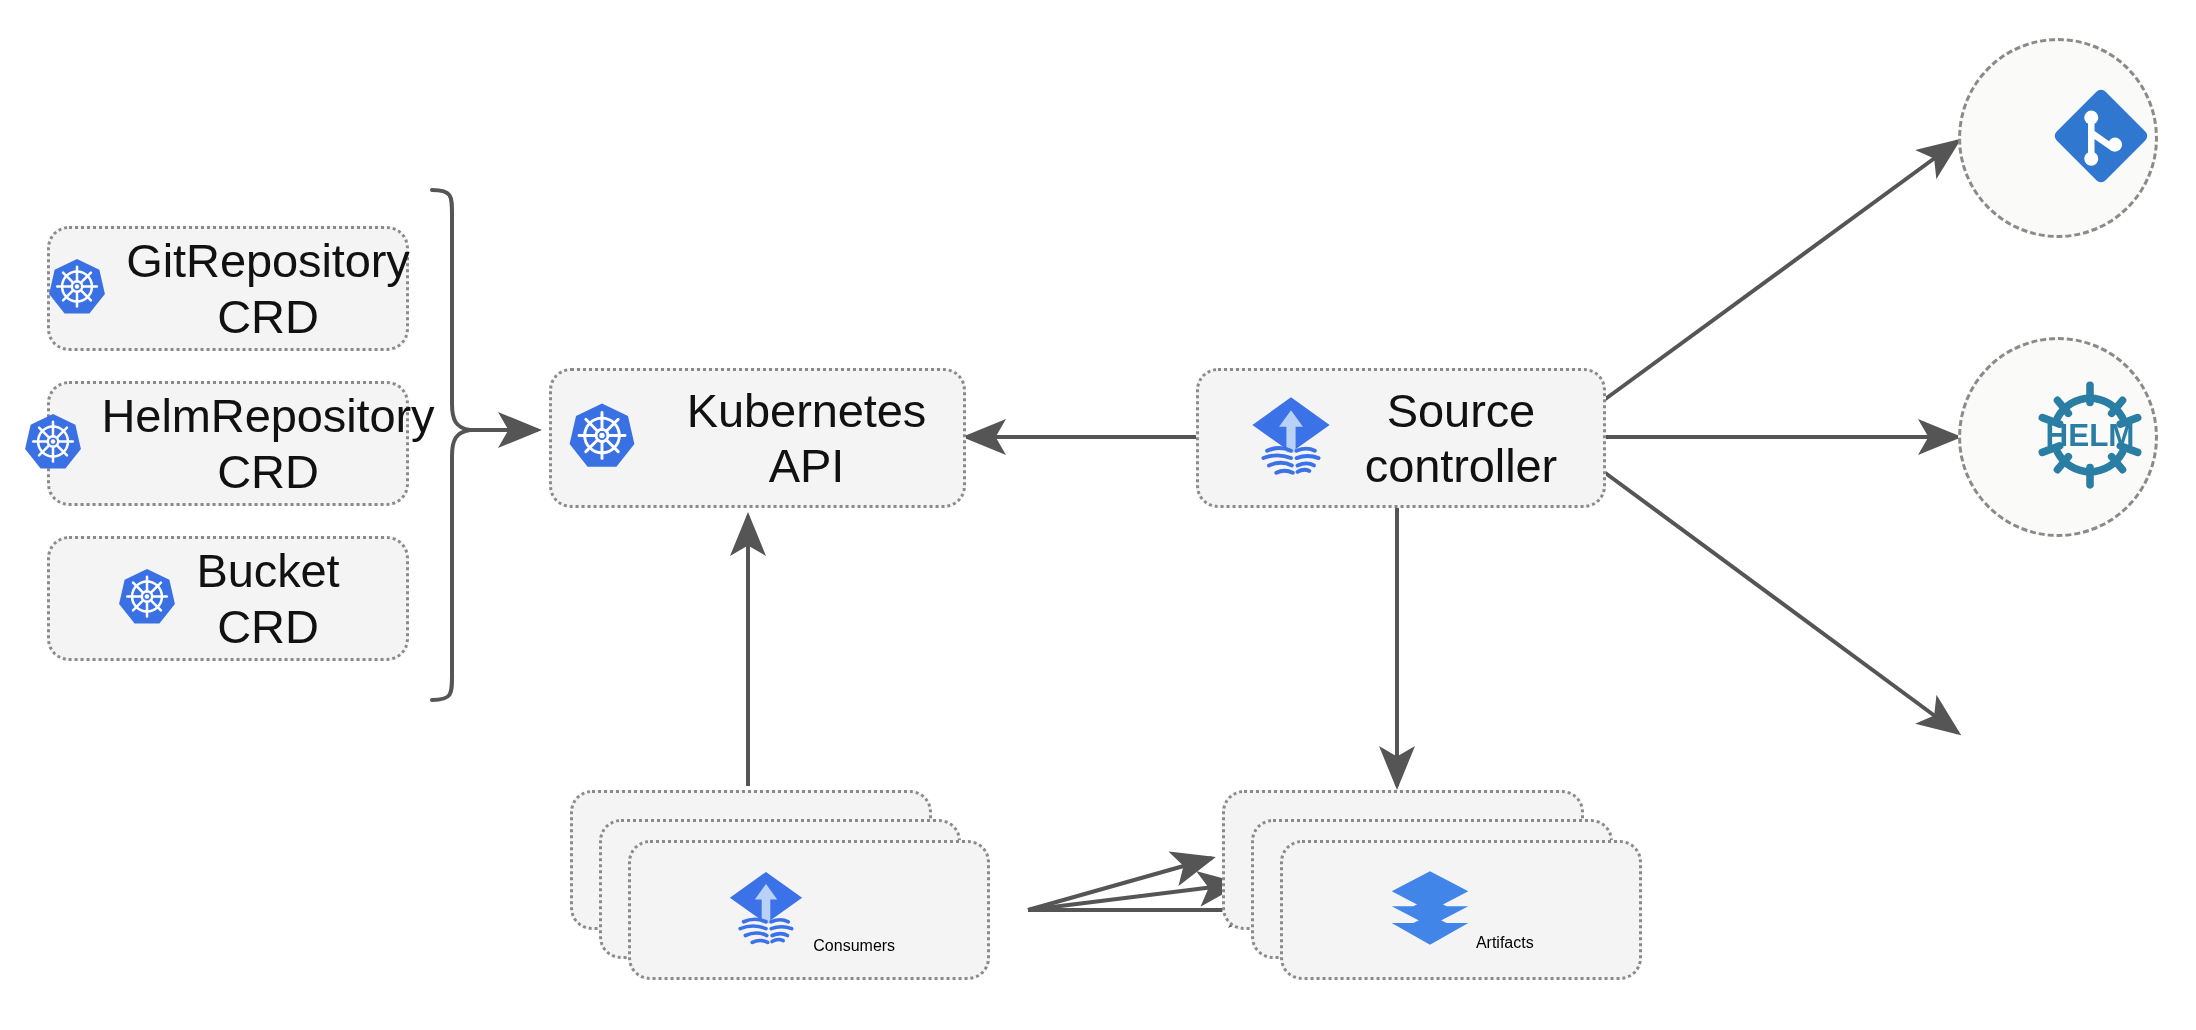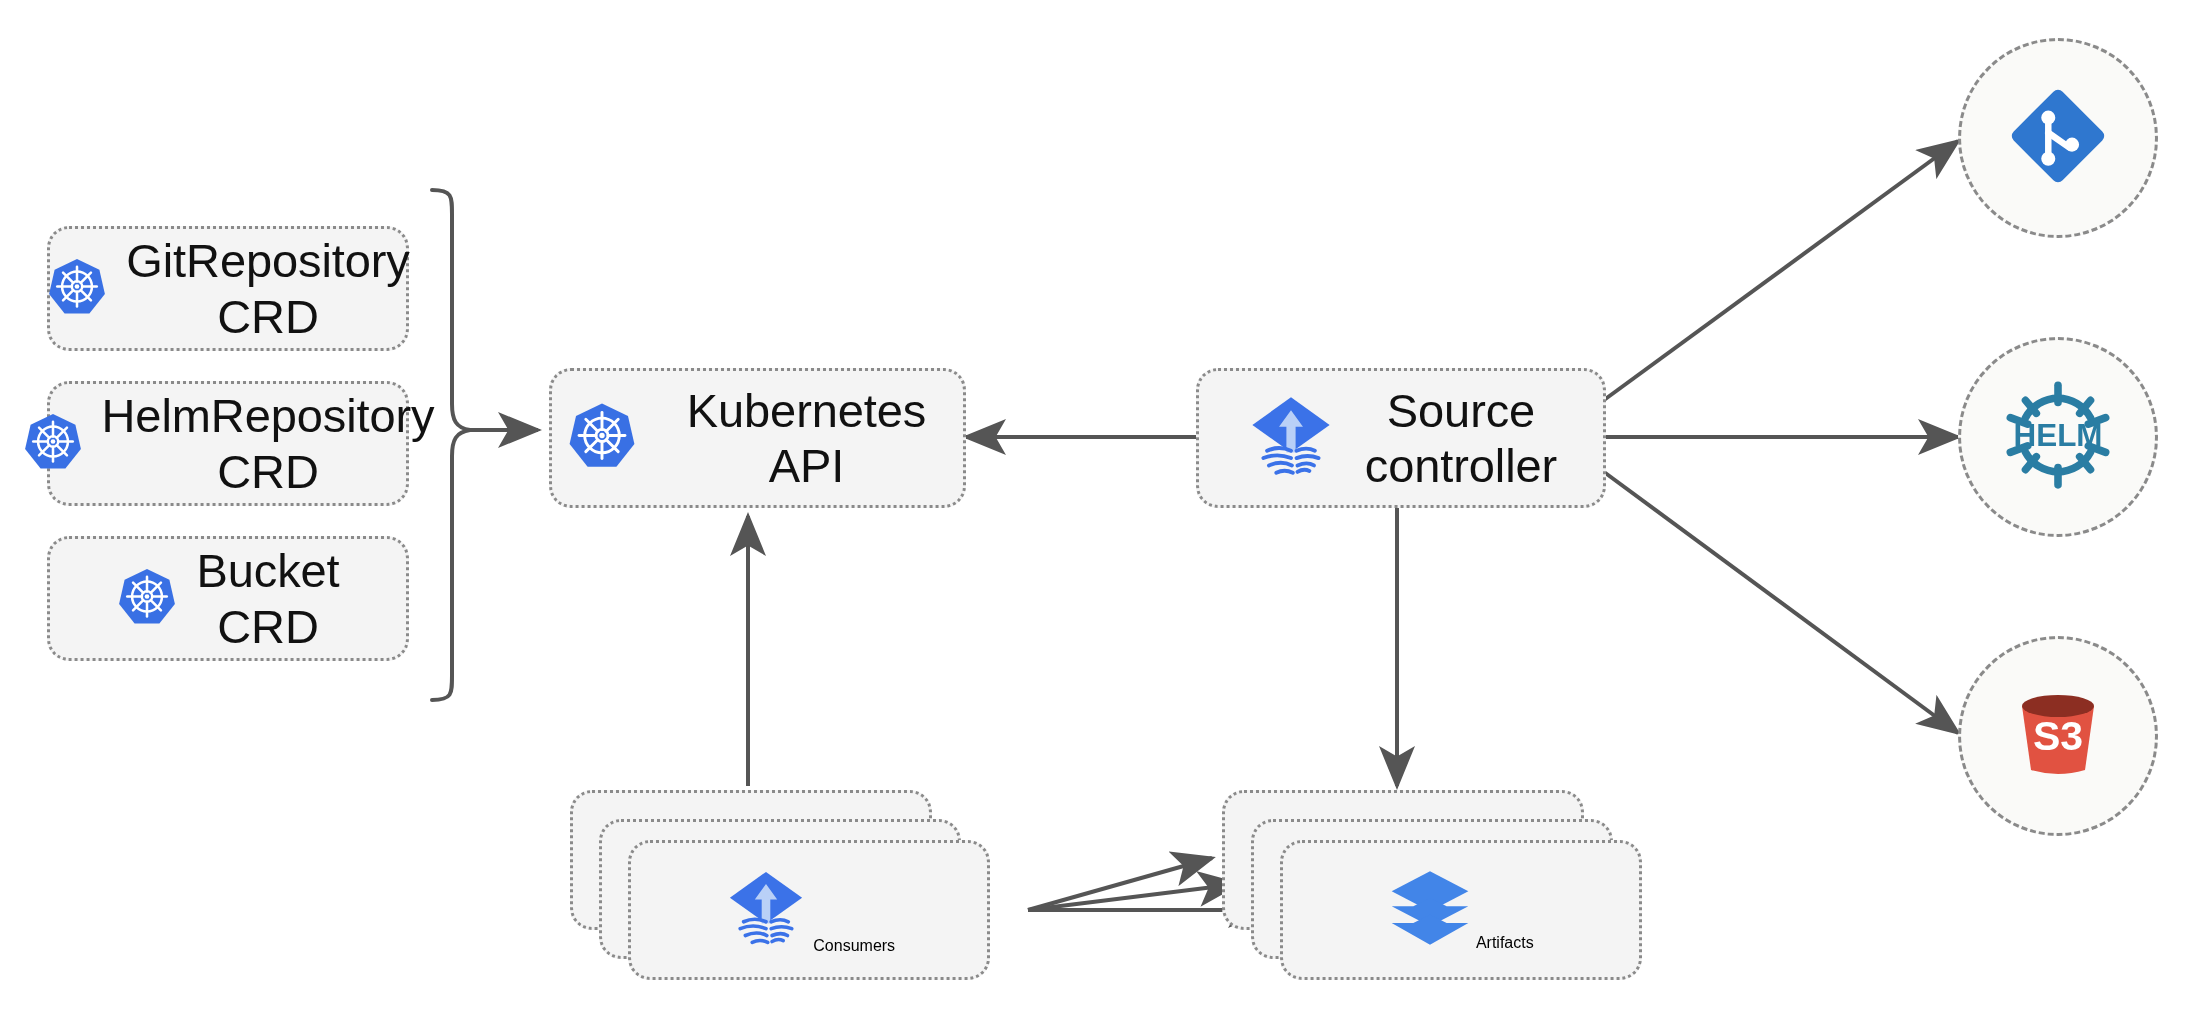--- a/index.html
+++ b/index.html
@@ -74,21 +74,21 @@
 
   
   .circle {
     position: absolute;
     box-sizing: border-box;
     border: 3px dashed #8a8a8a;
     border-radius: 50%;
     background: #fafaf8;
     display: flex;
     align-items: center;
-    justify-content: center;
+    justify-content: flex-end;
   }
 
   svg.edges {
     position: absolute;
     left: 0;
     top: 0;
     width: 2196px;
     height: 1030px;
     pointer-events: none;
   }
@@ -327,23 +327,14 @@
           <line x1="16" y1="44" x2="32" y2="50"></line>
           <line x1="104" y1="44" x2="88" y2="50"></line>
           <line x1="16" y1="76" x2="32" y2="70"></line>
           <line x1="104" y1="76" x2="88" y2="70"></line>
         </g>
         <text x="60" y="70" text-anchor="middle" font-family="'Liberation Sans', sans-serif" font-size="29" font-weight="bold" fill="#2a7da3">HELM</text>
       </svg>
     </span>
   </div>
 
-  <div class="circle" style="left:1958px; top:636px; width:200px; height:200px;">
-    <span class="icon">
-      <svg width="120" height="120" viewBox="0 0 120 120">
-        <path d="M24 32 L33 96 Q60 104 87 96 L96 32 Z" fill="#e15241"></path>
-        <ellipse cx="60" cy="32" rx="36" ry="11" fill="#8c2e22"></ellipse>
-        <text x="60" y="76" text-anchor="middle" font-family="'Liberation Sans', sans-serif" font-size="41" font-weight="bold" fill="#ffffff">S3</text>
-      </svg>
-    </span>
-  </div>
 
 </div>
 
 </body></html>

